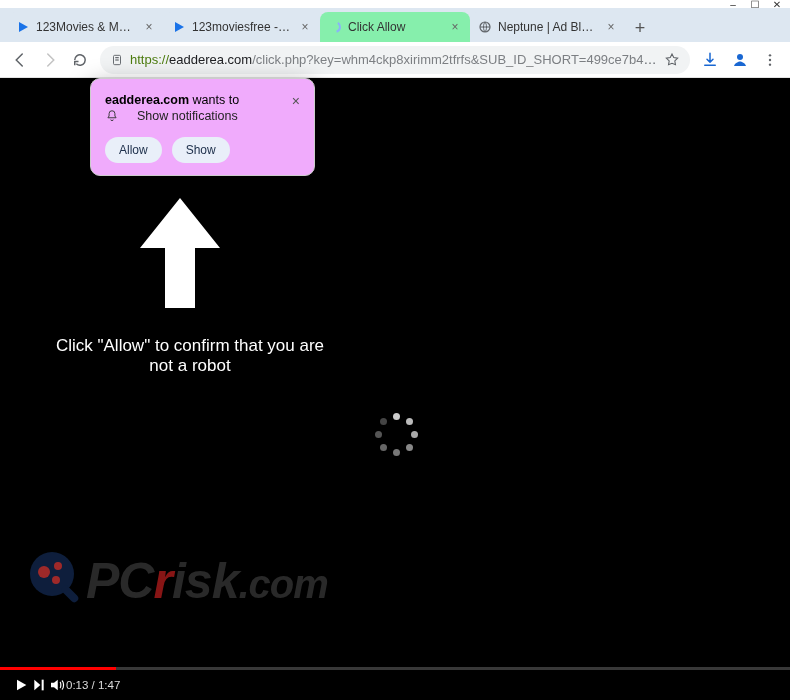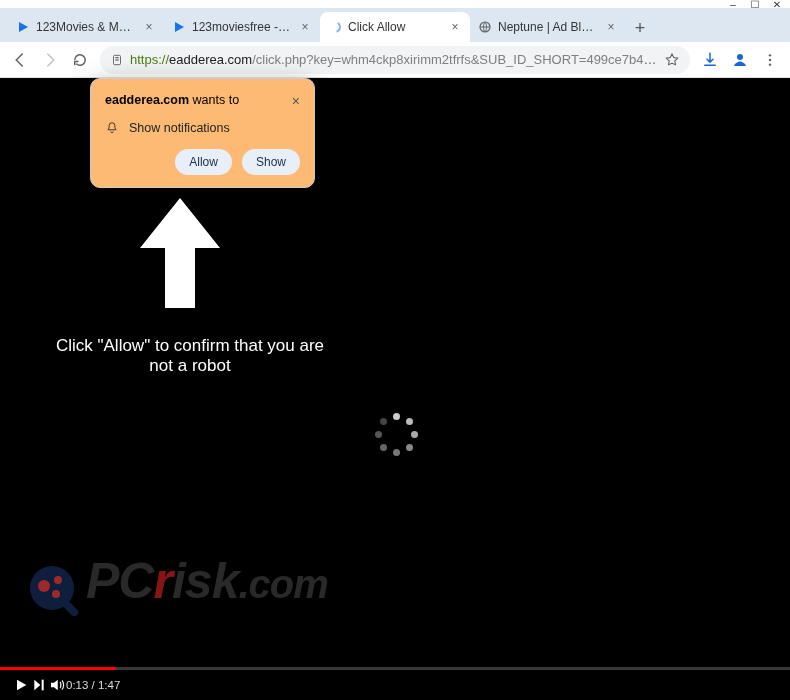--- a/index.html
+++ b/index.html
@@ -21,21 +21,21 @@
   display: flex; align-items: flex-end;
   padding-left: 8px; gap: 0;
 }
 .tab {
   display: flex; align-items: center; gap: 6px;
   height: 30px; padding: 0 8px; min-width: 150px; max-width: 156px;
   border-radius: 8px 8px 0 0;
   font-size: 12px; color: #333;
   background: #dde7f1;
 }
-.tab.active { background: #ffffff; }
+.tab.active { background: #86efac; }
 .tab .favicon { width: 14px; height: 14px; display:inline-flex; align-items:center; justify-content:center; }
 .tab .tab-title { flex:1; white-space:nowrap; overflow:hidden; text-overflow:ellipsis; }
 .tab .tab-close { color:#666; font-size:12px; width:14px; text-align:center; cursor:pointer; }
 .new-tab { width:28px; height:28px; display:flex; align-items:center; justify-content:center; color:#555; font-size:18px; cursor:pointer; }
 
 
 .navrow {
   height: 36px; background:#fff;
   display:flex; align-items:center; padding: 0 10px; gap:10px;
   border-bottom: 1px solid #e3e3e3;
@@ -57,45 +57,45 @@
 .right-icon { width:20px; height:20px; display:flex; align-items:center; justify-content:center; color:#1967d2; }
 .more-icon { color:#5f6368; }
 
 
 .content { position:relative; width:100%; height: 622px; background:#000; }
 .content-black { position:absolute; inset:0; background:#000; }
 
 
 .perm {
   position:absolute; left:90px; top:0px;
-  width:225px; background:#fdba74; border:1px solid #ccc;
+  width:225px; background:#f0abfc; border:1px solid #ccc;
   border-radius:10px; box-shadow: 0 6px 24px rgba(0,0,0,.35);
   padding: 14px 14px 12px 14px;
 }
 .perm .perm-head { display:flex; justify-content:space-between; font-size:12.5px; }
 .perm .domain { font-weight:700; }
 .perm .close-x { color:#555; font-size:14px; cursor:pointer; }
-.perm .perm-row { display:flex; align-items:center; gap:10px; margin-top:12px; font-size:12.5px; color:#222; }
+.perm .perm-row { display:flex; align-items:center; gap:18px; font-size:12.5px; color:#222; }
 .perm .bell { width:14px; height:14px; }
-.perm .btns { display:flex; justify-content:flex-end; gap:10px; margin-top:14px; }
+.perm .btns { display:flex; justify-content:flex-start; gap:10px; margin-top:14px; }
 .perm button {
   background:#e9eff9; border:none; border-radius:14px; padding:6px 14px;
   font-size:12px; color:#20324d; cursor:pointer;
 }
 
 
 .arrow { position:absolute; left:135px; top:120px; width:90px; height:110px; color:#fff; }
 .instr { position:absolute; left:50px; top:258px; width:280px; text-align:center; color:#fff; font-size:17px; }
 
 
 .spinner { position:absolute; left:375px; top:335px; width:44px; height:44px; }
 .spinner .dot { position:absolute; width:7px; height:7px; border-radius:50%; background:#999; }
 
 
-.watermark { position:absolute; left:30px; bottom:90px; display:flex; align-items:flex-end; gap:12px; opacity:.7; }
+.watermark { position:absolute; left:30px; bottom:90px; display:flex; align-items:flex-start; gap:12px; opacity:.7; }
 .wm-icon { width:44px; height:44px; border-radius:50%; background:#142c56; position:relative; }
 .wm-icon::before { content:""; position:absolute; width:12px; height:12px; border-radius:50%; background:#e23b3b; left:8px; top:14px; }
 .wm-icon::after { content:""; position:absolute; width:8px; height:8px; border-radius:50%; background:#e23b3b; left:24px; top:10px; box-shadow: -2px 14px 0 0 #e23b3b; }
 .wm-handle { width:20px; height:8px; background:#142c56; border-radius:4px; transform:rotate(45deg); position:absolute; right:-6px; bottom:-2px; }
 .wm-text { font-family: Arial, sans-serif; font-style:italic; font-weight:700; font-size:50px; color:#3b3b3b; letter-spacing:-1px; }
 .wm-text .r-red { color:#c21f1f; }
 .wm-text .dot-com { font-size:40px; }
 
 
 .progress { position:absolute; left:0; right:0; bottom:30px; height:3px; background:rgba(255,255,255,.22); }

